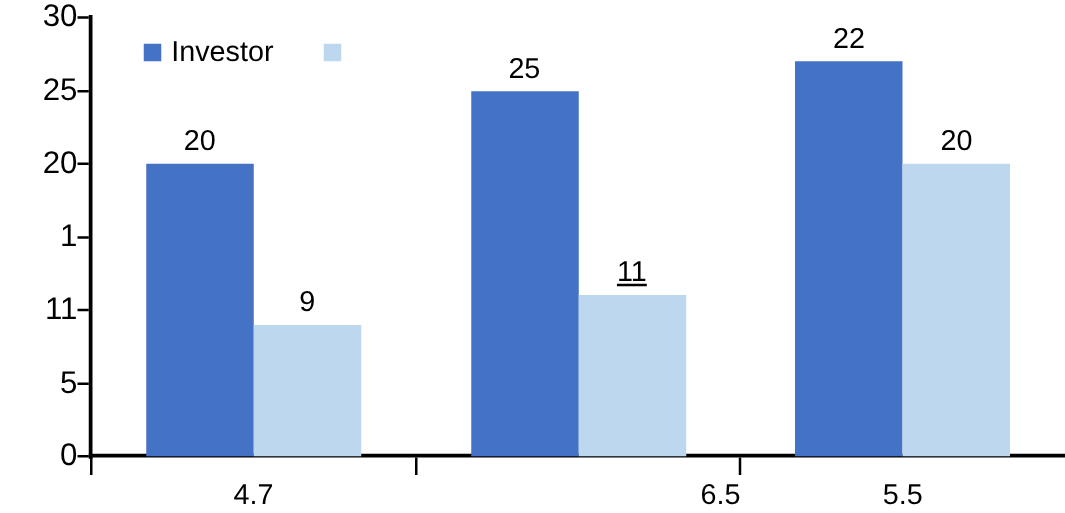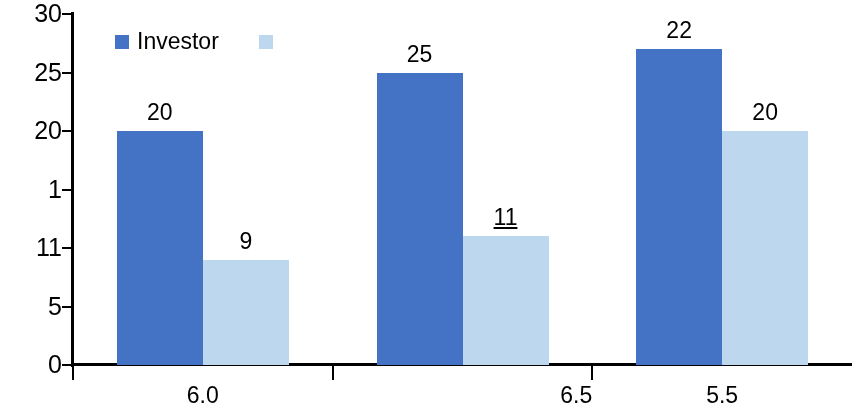--- a/index.html
+++ b/index.html
@@ -160,21 +160,21 @@
       <div class="ytick" style="top: 13px;"></div>
       <div class="ytick-wrap" style="top: 2px;">
         <div class="ytick-label">30</div>
       </div>
     </div>
 
   <div id="x-ticks">
       <div class="xtick" style="left: 72px;"></div>
       <div class="xtick" style="left: 331.667px;"></div>
       <div class="xtick" style="left: 591.333px;"></div>
-      <div class="xtick-label" style="left: 73px; width: 259.667px;">6.0</div>
+      <div class="xtick-label" style="left: 73px; width: 259.667px;">4.7</div>
       <div class="xtick-label" style="left: 332.667px; width: 259.667px; text-align: right;">6.5</div>
       <div class="xtick-label" style="left: 592.333px; width: 259.667px;">5.5</div>
     </div>
 
   <div class="plot-area" id="bars-layer">
       <div class="bar" style="left: 43.8333px; width: 86px; height: 234px; background: rgb(68, 114, 196);"></div>
       <div class="bar" style="left: 129.833px; width: 86px; height: 105.3px; background: rgb(189, 215, 238);"></div>
       <div class="bar" style="left: 303.5px; width: 86px; height: 292.5px; background: rgb(68, 114, 196);"></div>
       <div class="bar" style="left: 389.5px; width: 86px; height: 128.7px; background: rgb(189, 215, 238);"></div>
       <div class="bar" style="left: 563.167px; width: 86px; height: 315.9px; background: rgb(68, 114, 196);"></div>

